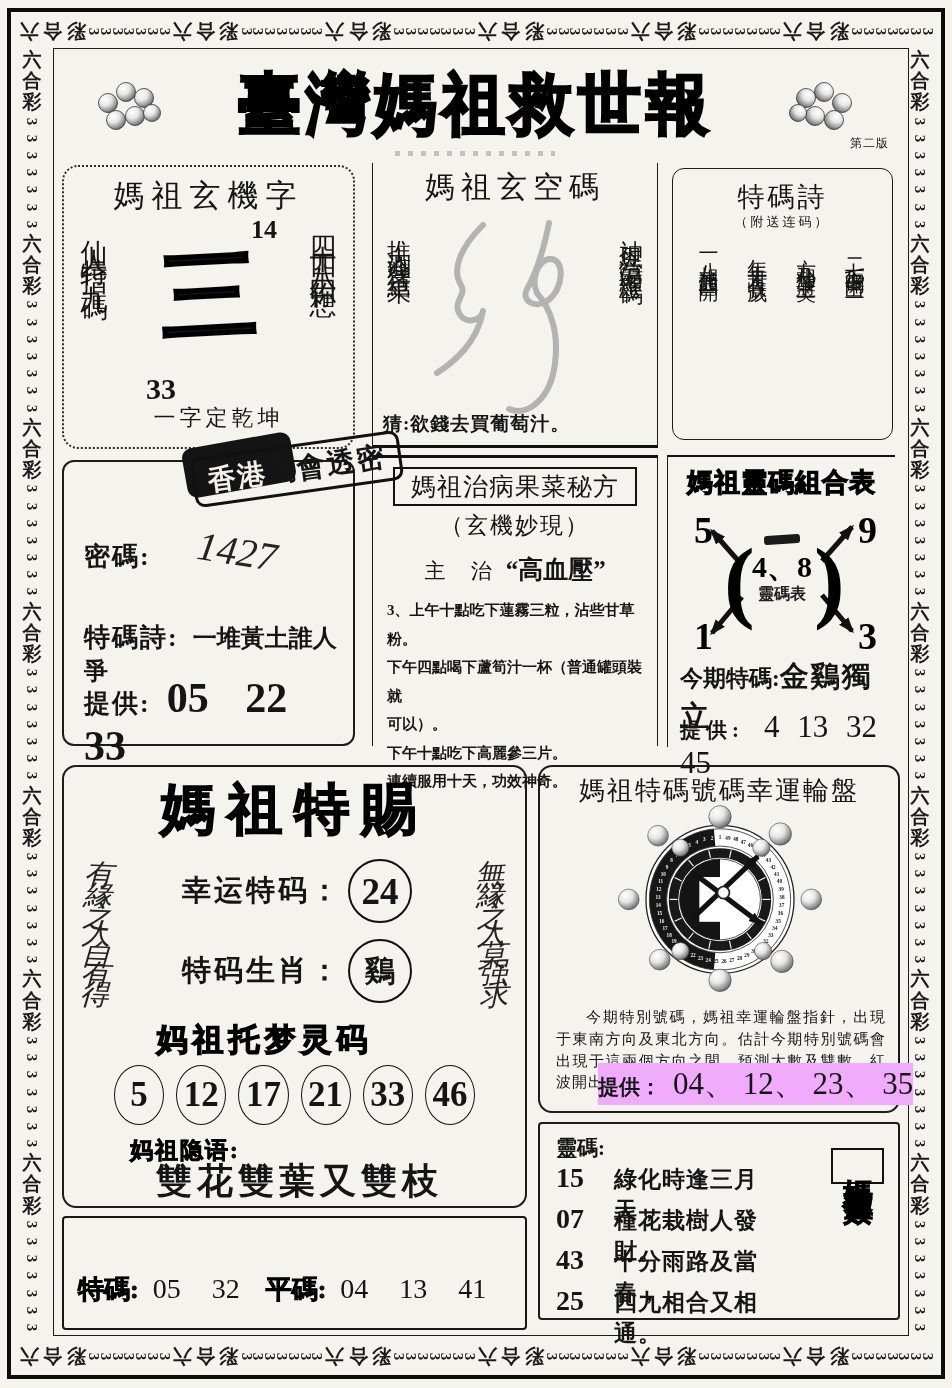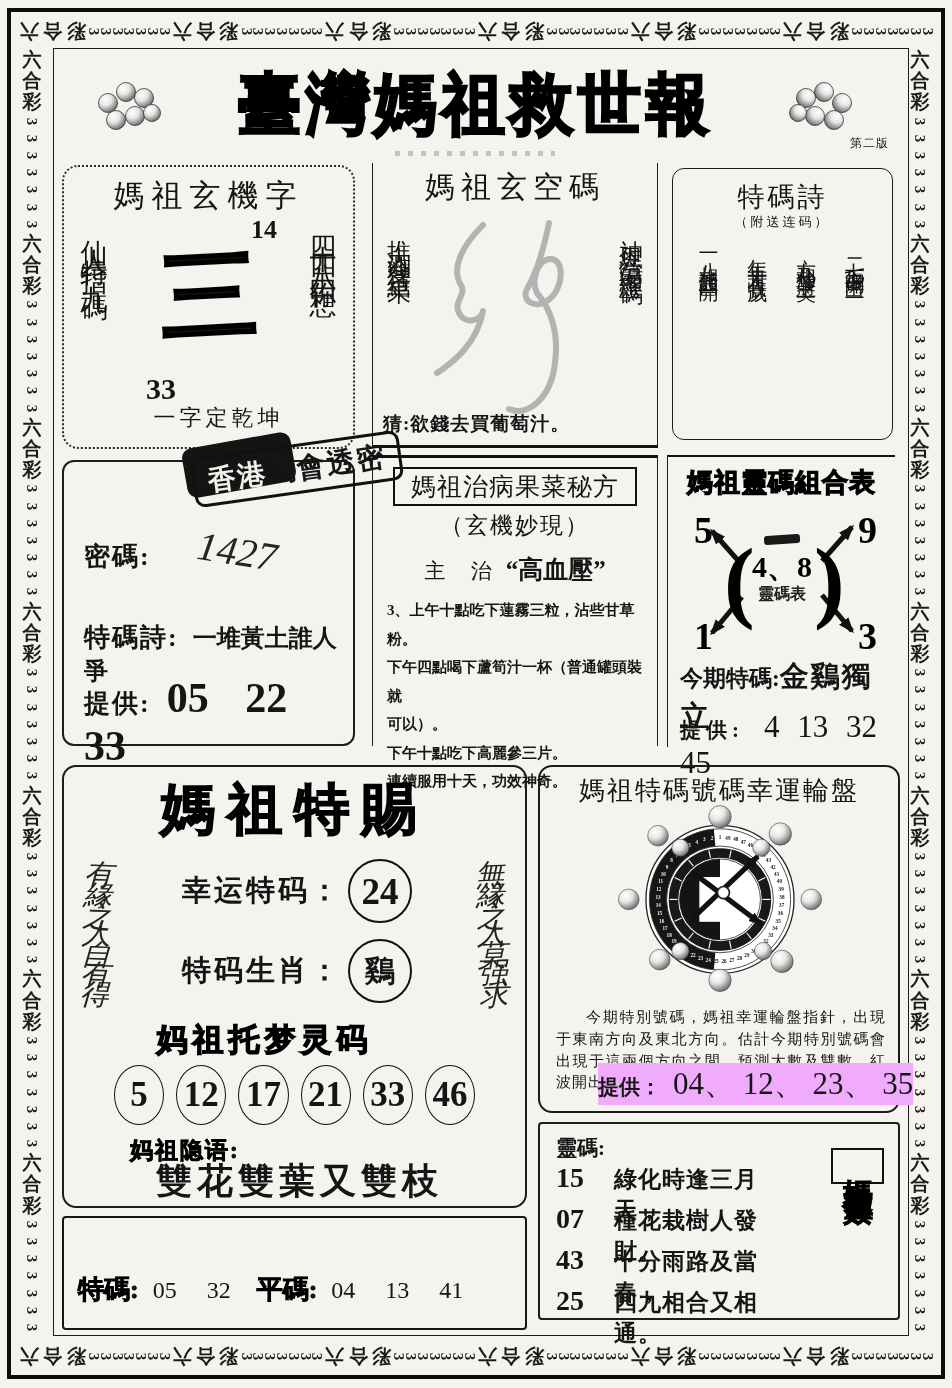--- a/index.html
+++ b/index.html
@@ -130,21 +130,21 @@
   .box-i .lverse{font-size:23px;font-weight:600;letter-spacing:1px;}
   .box-i .stamp{position:absolute;right:14px;top:24px;border:2.5px solid #111;padding:6px 4px;
       writing-mode:vertical-rl;text-orientation:upright;font-size:30px;font-weight:900;
       -webkit-text-stroke:1px #000;letter-spacing:5px;}
   
   .box-j{left:62px;top:1216px;width:465px;height:114px;border:2.5px solid #161616;border-radius:4px;}
   .box-j .title{position:absolute;top:8px;left:0;right:0;text-align:center;font-size:29px;font-weight:900;
       -webkit-text-stroke:1.2px #000;letter-spacing:6px;}
   .box-j .row{position:absolute;top:54px;left:14px;right:8px;display:flex;align-items:baseline;}
   .box-j .jlab{font-size:26px;font-weight:900;-webkit-text-stroke:.8px #000;}
-  .box-j .jval{font-size:24px;margin-left:14px;word-spacing:24px;}
+  .box-j .jval{font-size:28px;margin-left:14px;word-spacing:24px;}
   .box-j .jlab2{margin-left:26px;}
 </style>
 </head>
 <body>
 
 <div class="page">
 
   <svg width="0" height="0" style="position:absolute" aria-hidden="true">
     <defs>
       <radialGradient id="pg" cx="35%" cy="30%" r="75%">

